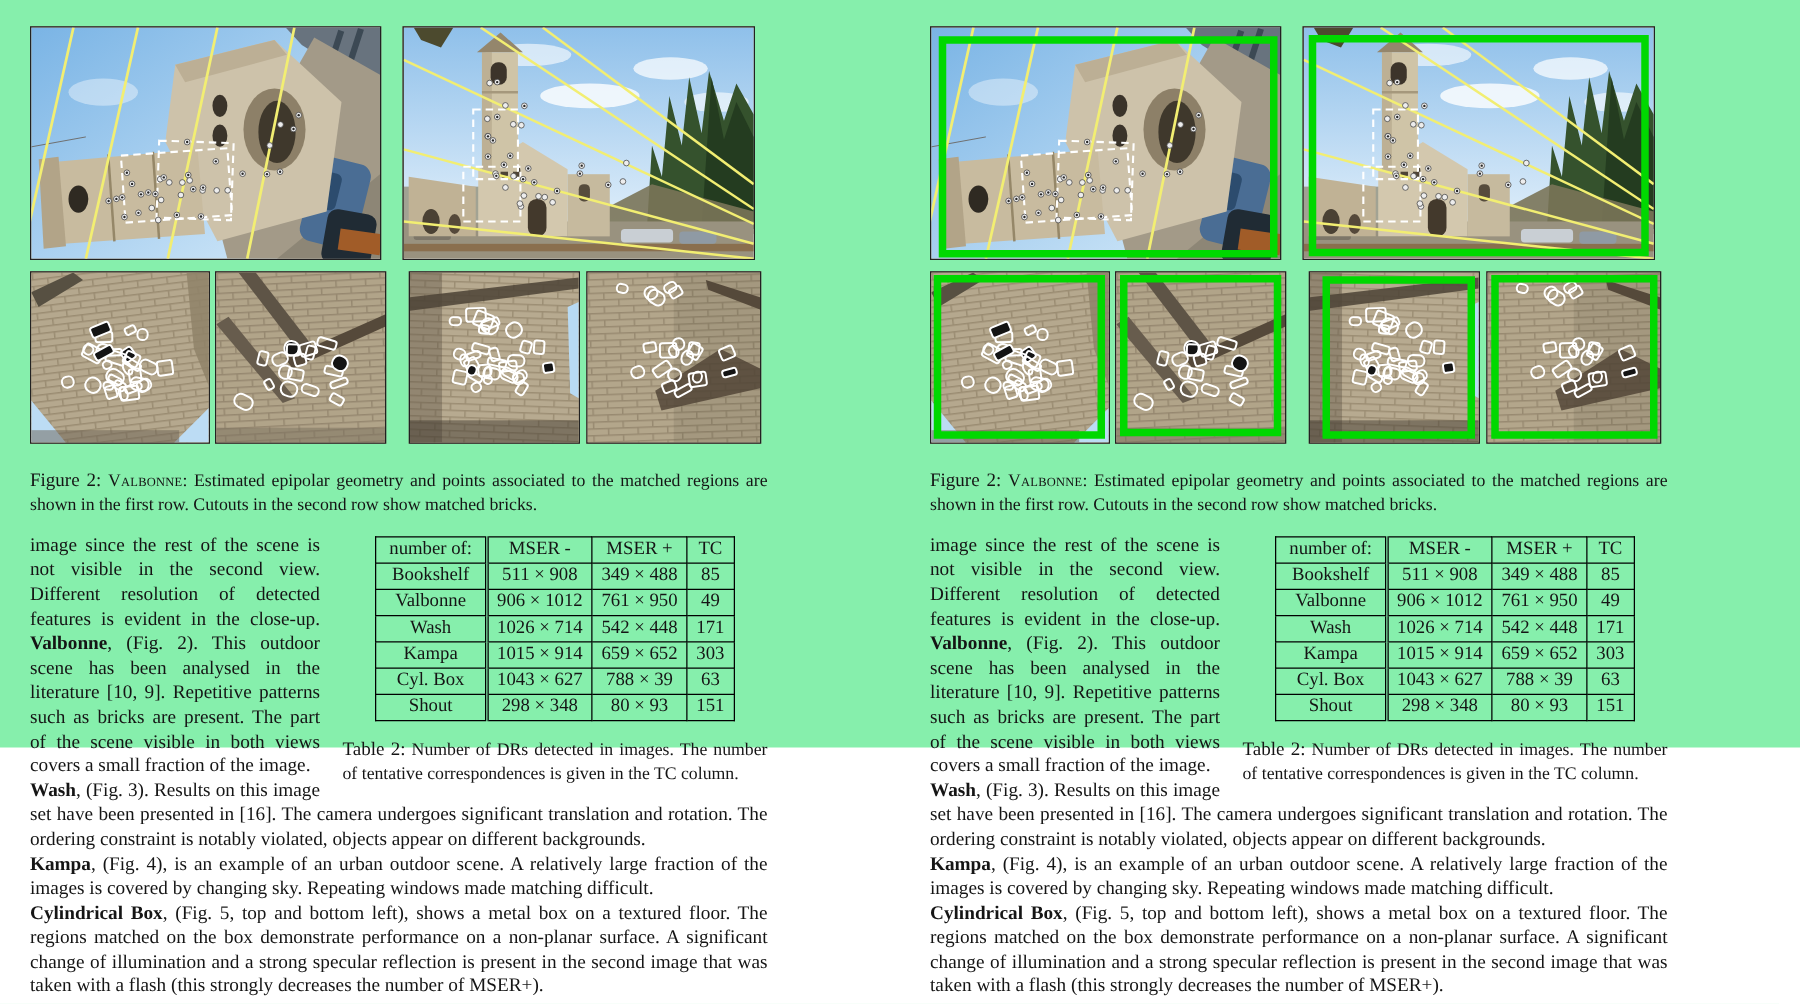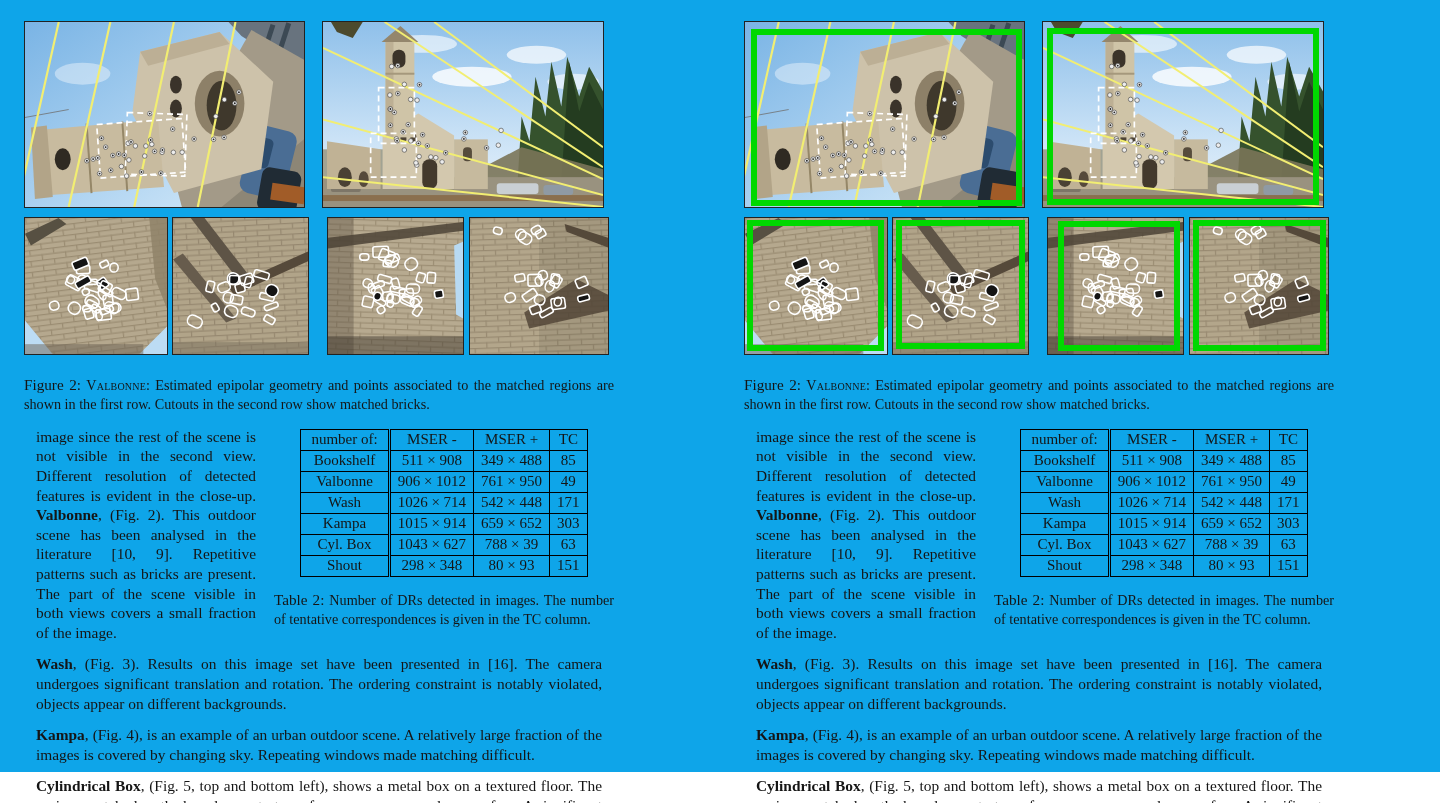--- a/index.html
+++ b/index.html
@@ -1,37 +1,37 @@
 <!DOCTYPE html>
 <html style="--green: #00d800; --yellow: #f2ee72;"><head>
 <meta charset="utf-8">
 <style>
   html,body{margin:0;padding:0;background:#ffffff;width:1440px;height:803px;overflow:hidden;}
   body{font-family:"Liberation Serif","DejaVu Serif",serif;color:#151515;}
-  #canvas{position:relative;width:1440px;height:772px;background:#0ea5e9;}
+  #canvas{position:relative;width:1440px;height:598px;background:#86efac;}
   .panel{position:absolute;top:0;width:590px;}
   
   .figrow{display:flex;}
   .row1{margin-top:21px;height:187px;gap:17px;}
   .row2{margin-top:9px;height:138px;}
   .photo{position:relative;height:100%;box-sizing:border-box;border:1px solid #222;background:#b5a88e;}
   .photo svg{display:block;width:100%;height:100%;}
   .gap4{width:4px;} .gap18{width:18px;} .gap5{width:5px;}
   .gbox{position:absolute;border:6px solid var(--green,#00d800);display:none;pointer-events:none;}
   .annotated .gbox{display:block;}
   .epi{stroke:var(--yellow,#f2ee72);stroke-width:2.2;fill:none;}
   .epi2{stroke:var(--yellow,#f2ee72);stroke-width:2;fill:none;}
   .dashed{fill:none;stroke:#fff;stroke-width:1.7;stroke-dasharray:6 4;}
   
   .caption{margin:20px 0 0 0;font-size:14.2px;line-height:1.32;text-align:justify;}
   .figlabel{font-size:15.2px;}
   .sc{font-variant:small-caps;letter-spacing:.2px;}
   
   .content{margin-top:13px;font-size:15.4px;line-height:1.272;text-align:justify;}
-  .body-p{margin:12px;}
+  .body-p{margin:0;}
   .lead{font-weight:bold;}
   .table-float{float:right;width:340px;margin-left:18px;}
   table.results{border-collapse:collapse;font-size:15px;margin:2px auto 0 auto;}
   table.results td{border:1px solid #000;text-align:center;padding:0px 7px;height:20px;white-space:nowrap;}
   table.results td.c0{border-right:3px double #000;padding:0 10px;}
   .tcaption{margin:13px 0 0 0;font-size:14.2px;line-height:1.34;text-align:justify;}
 </style>
 </head>
 <body>
 

